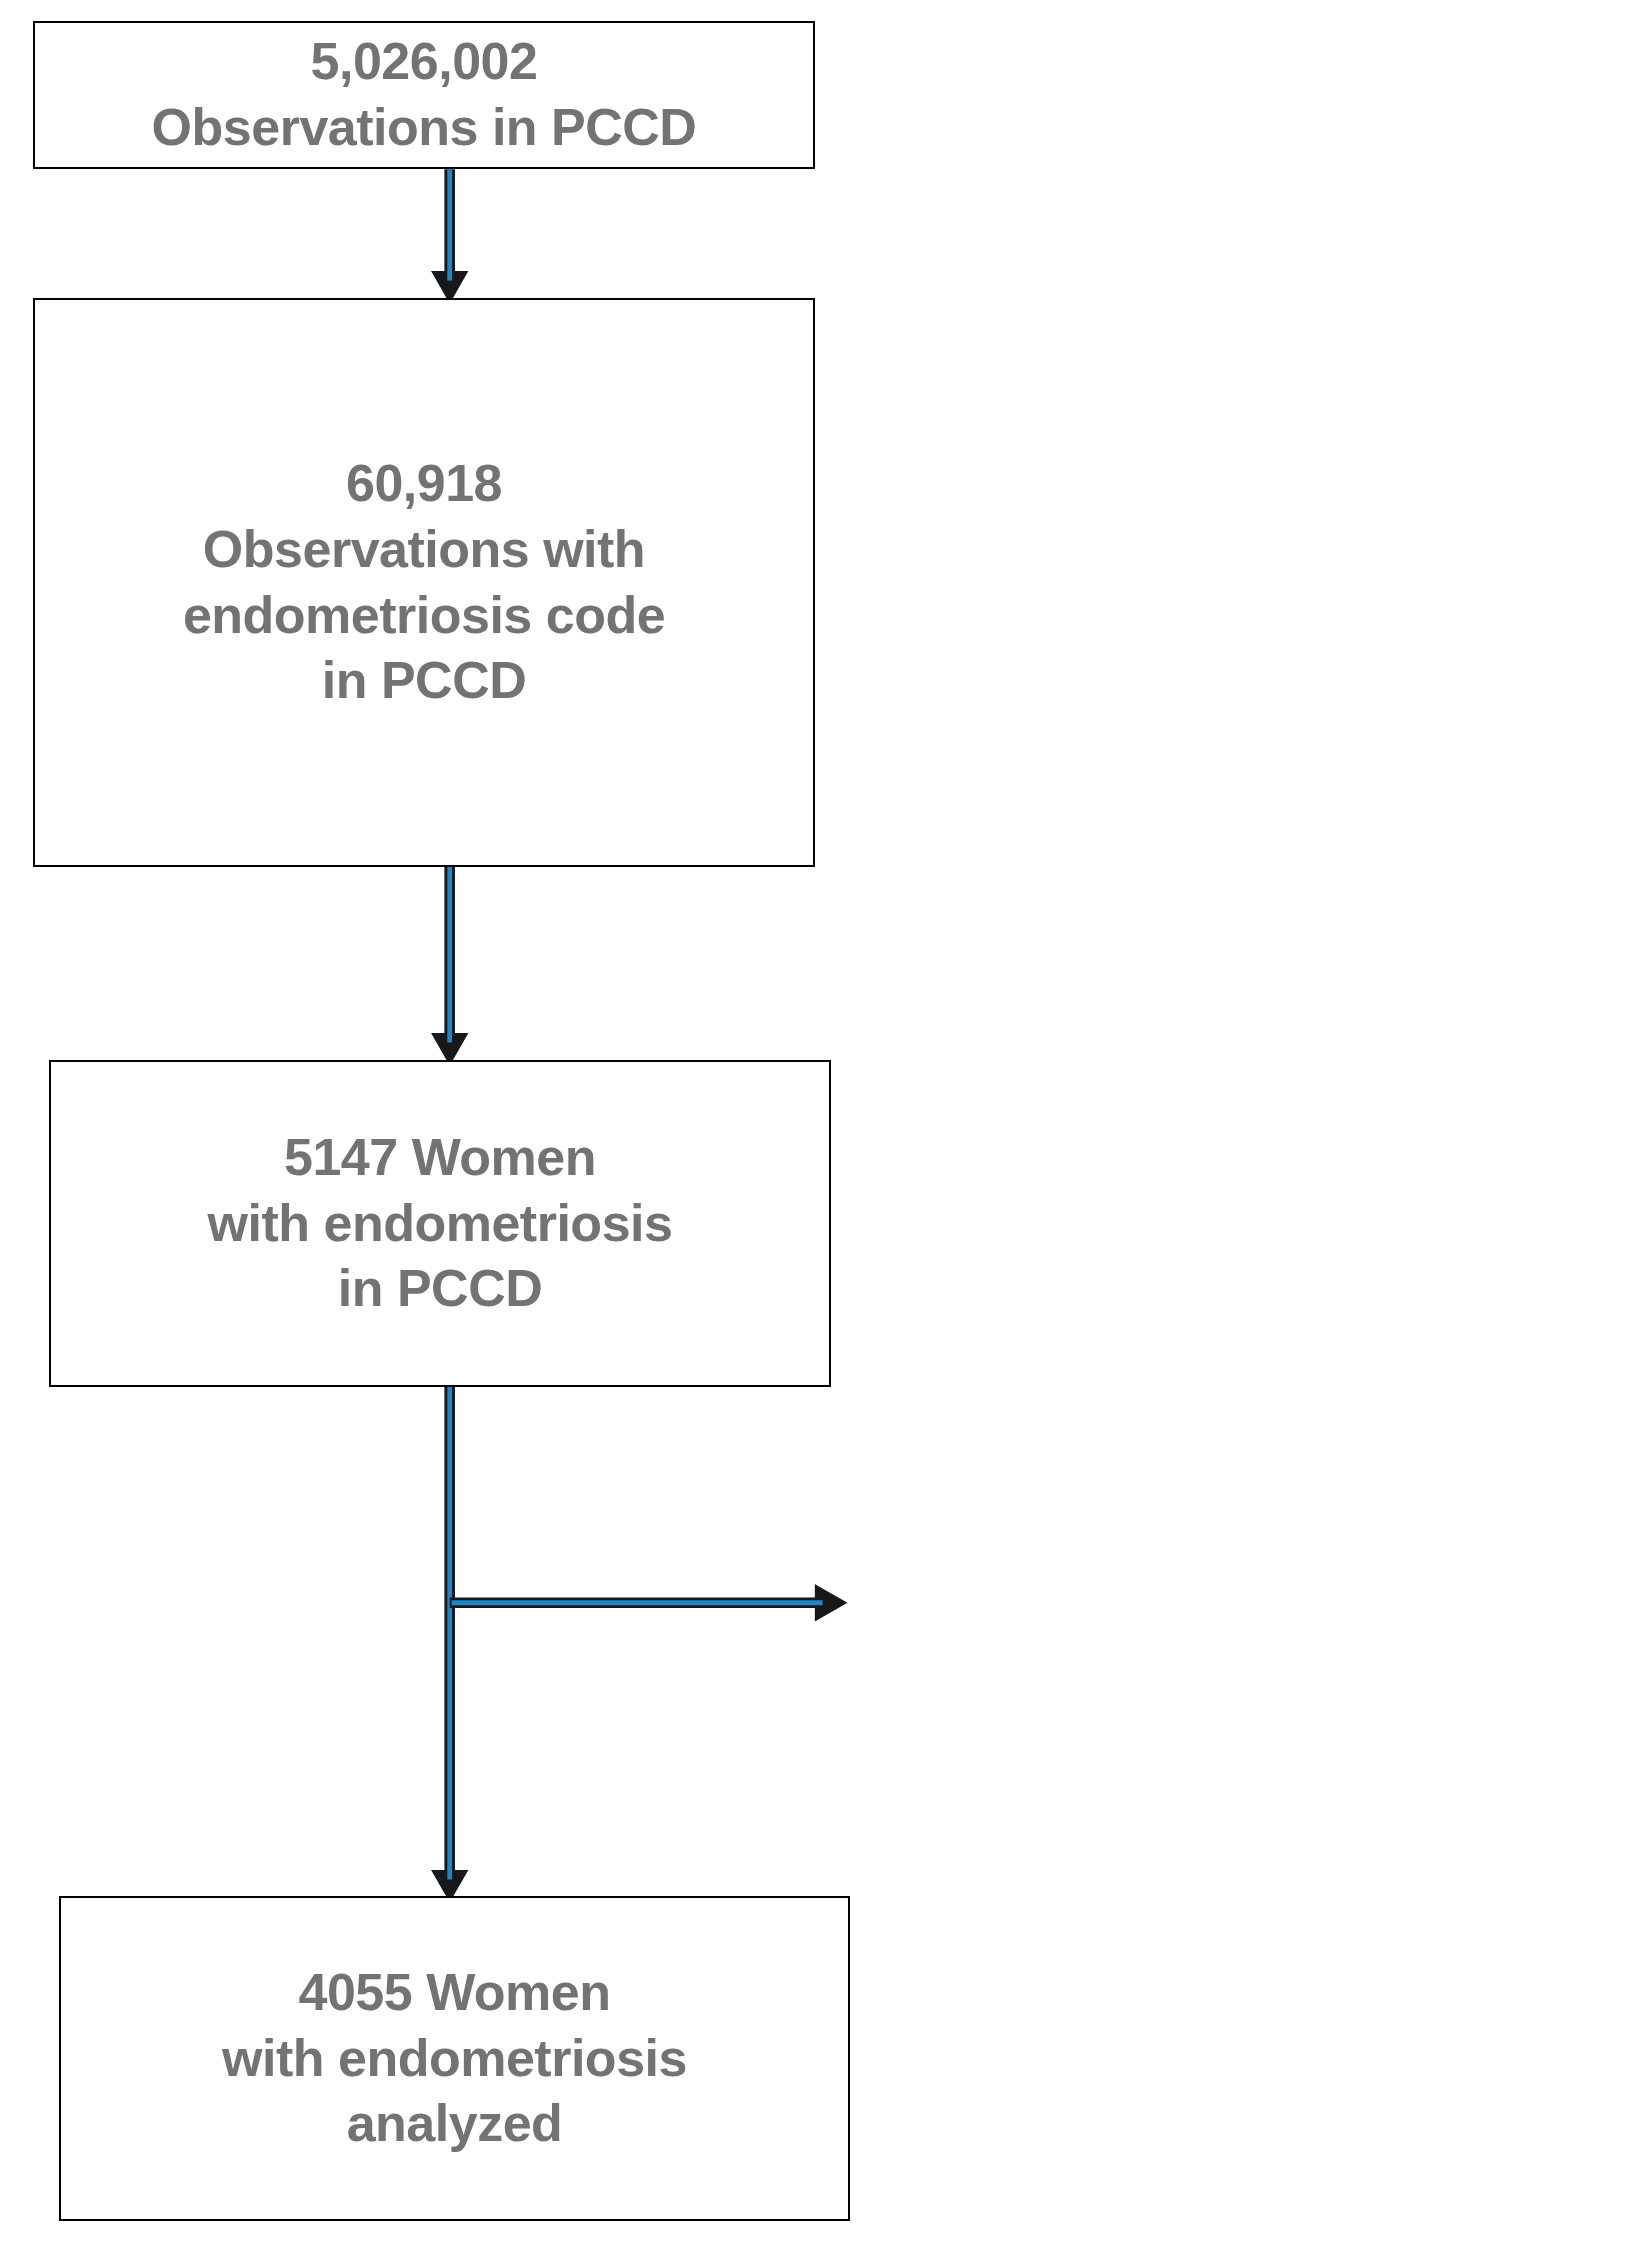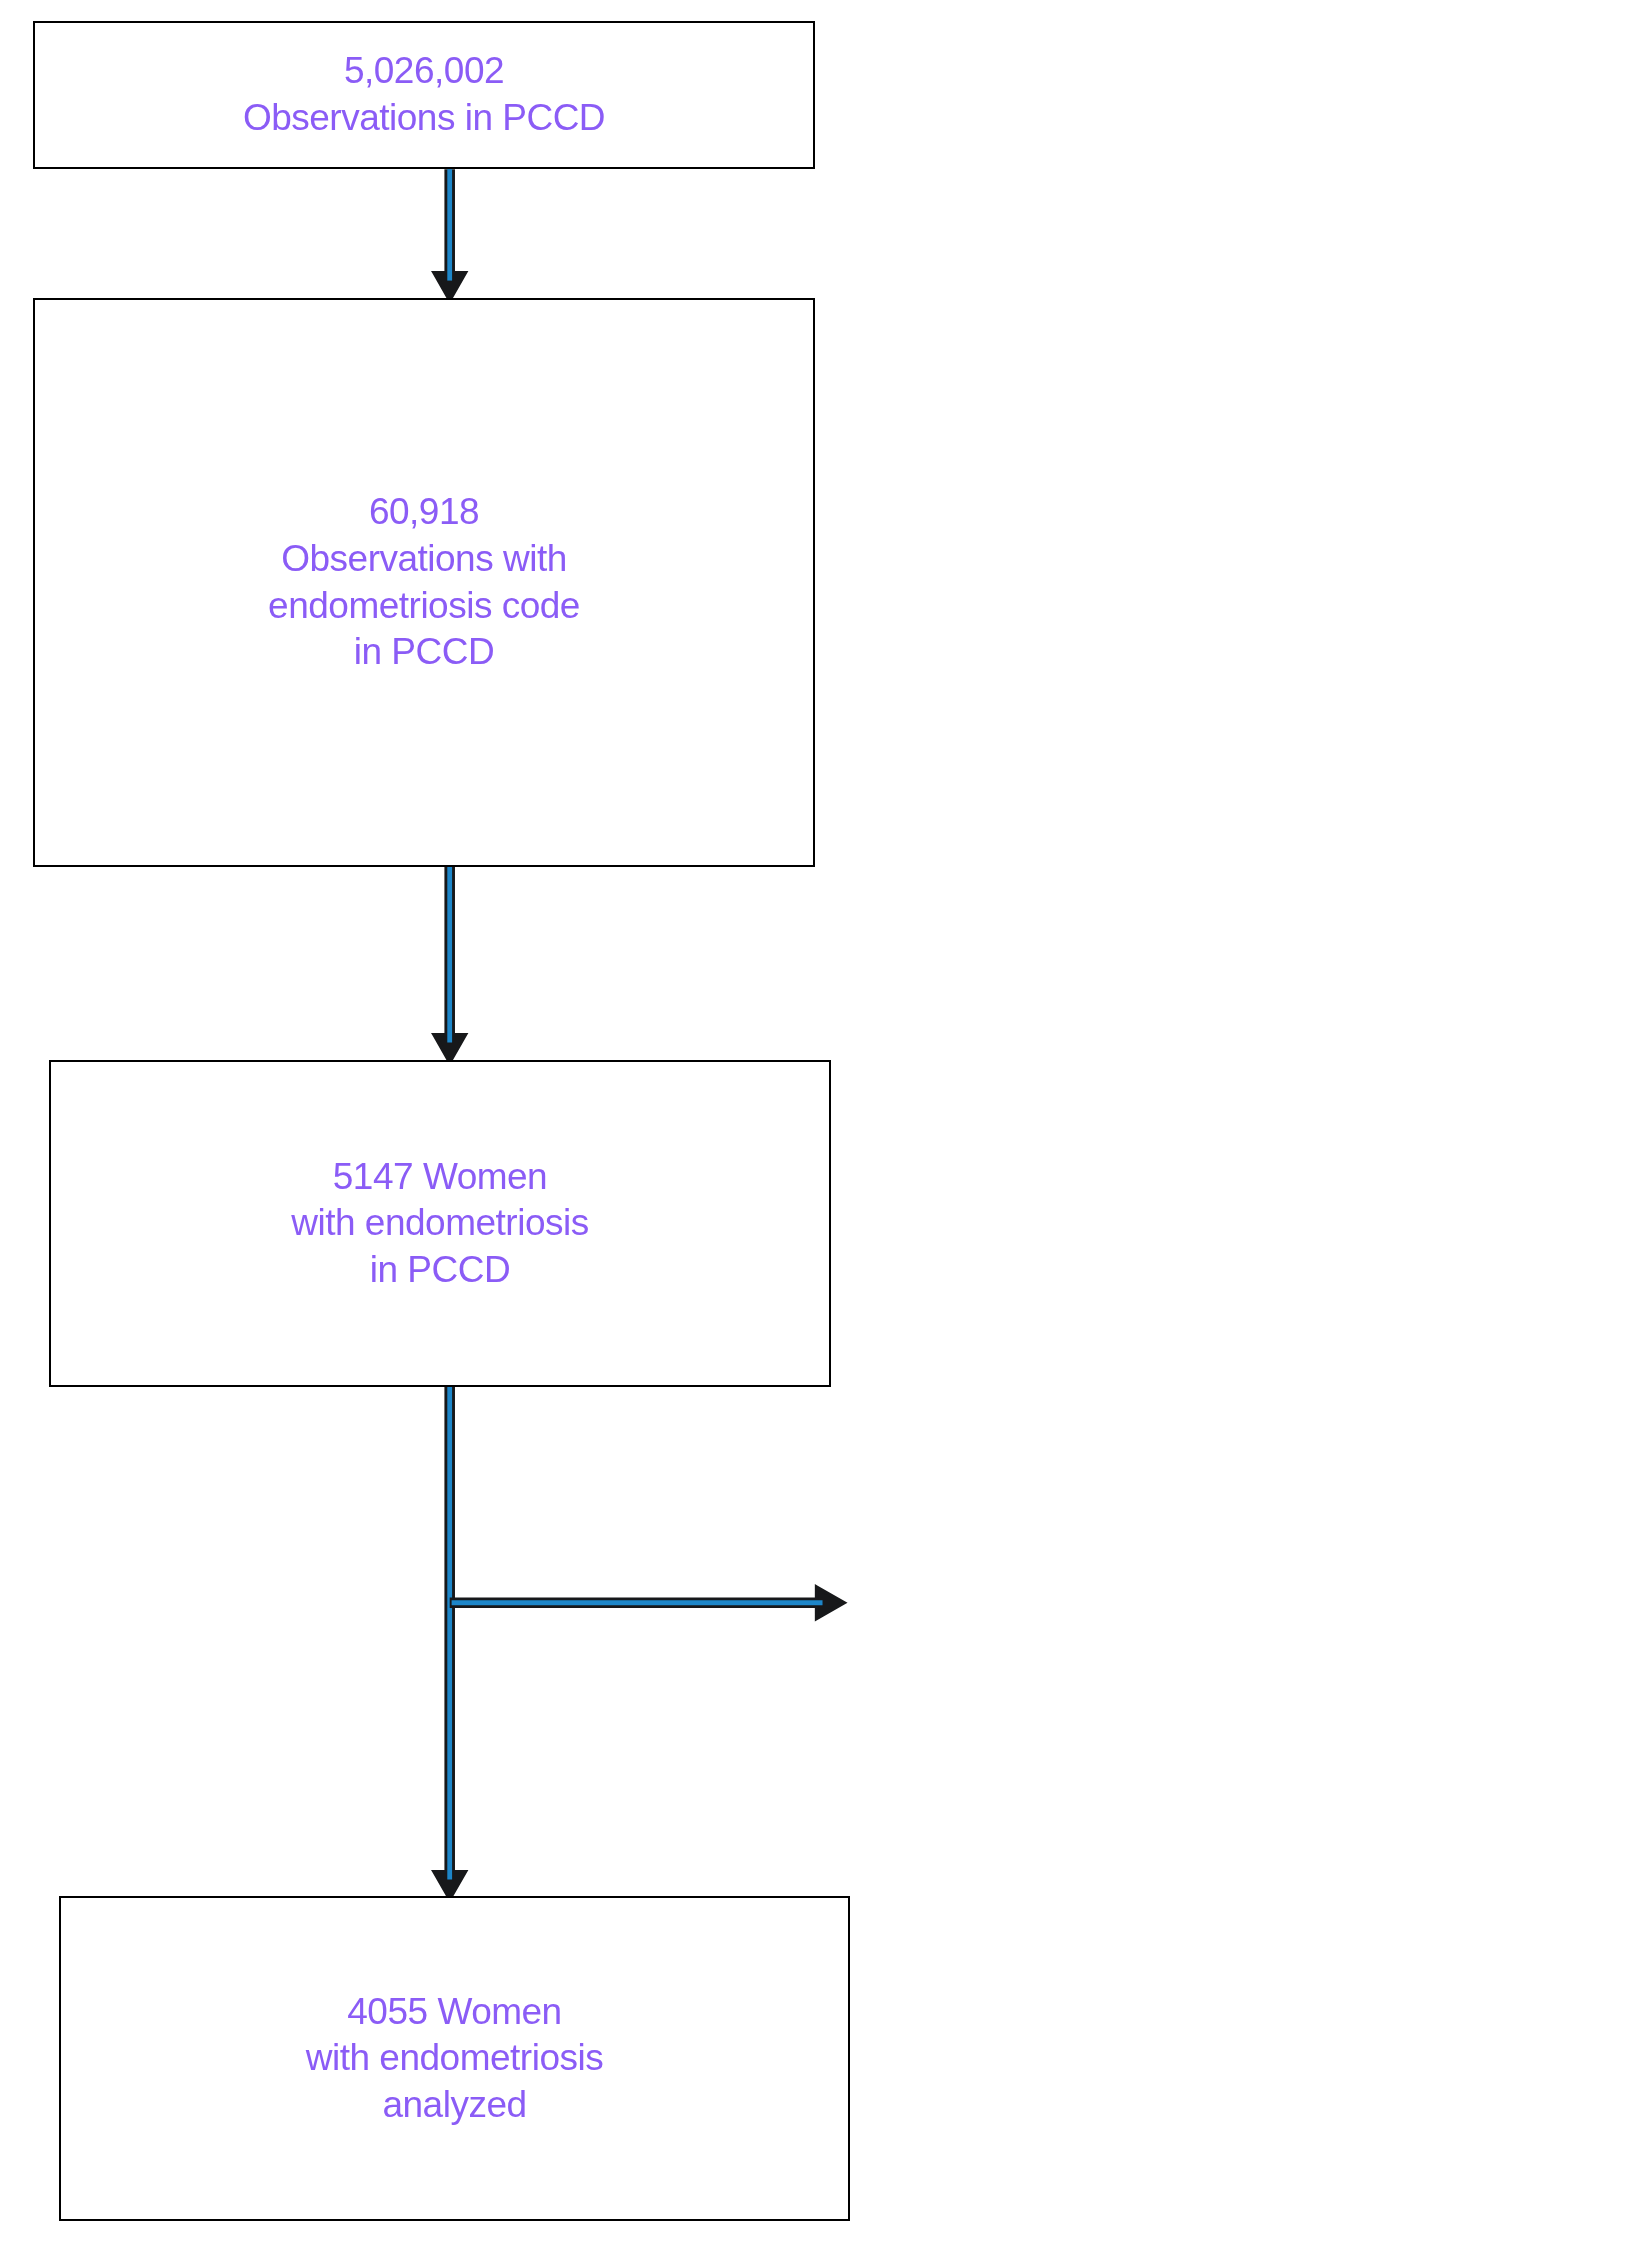--- a/index.html
+++ b/index.html
@@ -19,26 +19,27 @@
     position: absolute;
     box-sizing: border-box;
     background: #ffffff;
     border: 2.9px solid #000000;
     display: flex;
     align-items: center;
     justify-content: center;
     text-align: center;
   }
   .box-text {
-    font-size: 37px;
+    font-size: 52px;
     line-height: 1.26;
-    color: #8b5cf6;
+    color: #737373;
     letter-spacing: -0.5px;
     padding: 0 9.6px;
     white-space: pre-line;
+    font-weight: bold;
   }
 
   
   #box-observations      { left: 33px;  top: 21px;   width: 782px;  height: 148px; }
   #box-endo-code         { left: 33px;  top: 298px;  width: 782px;  height: 569px; justify-content: center; }
   #box-women-pccd        { left: 33px;  top: 1060px; width: 782px;  height: 327px; margin-left: 16px; }
   #box-exclusion         { left: 842px; top: 1483px; width: 779px;  height: 229px; }
   #box-women-analyzed    { left: 59px;  top: 1896px; width: 791px;  height: 325px; text-align: center; }
 
   

